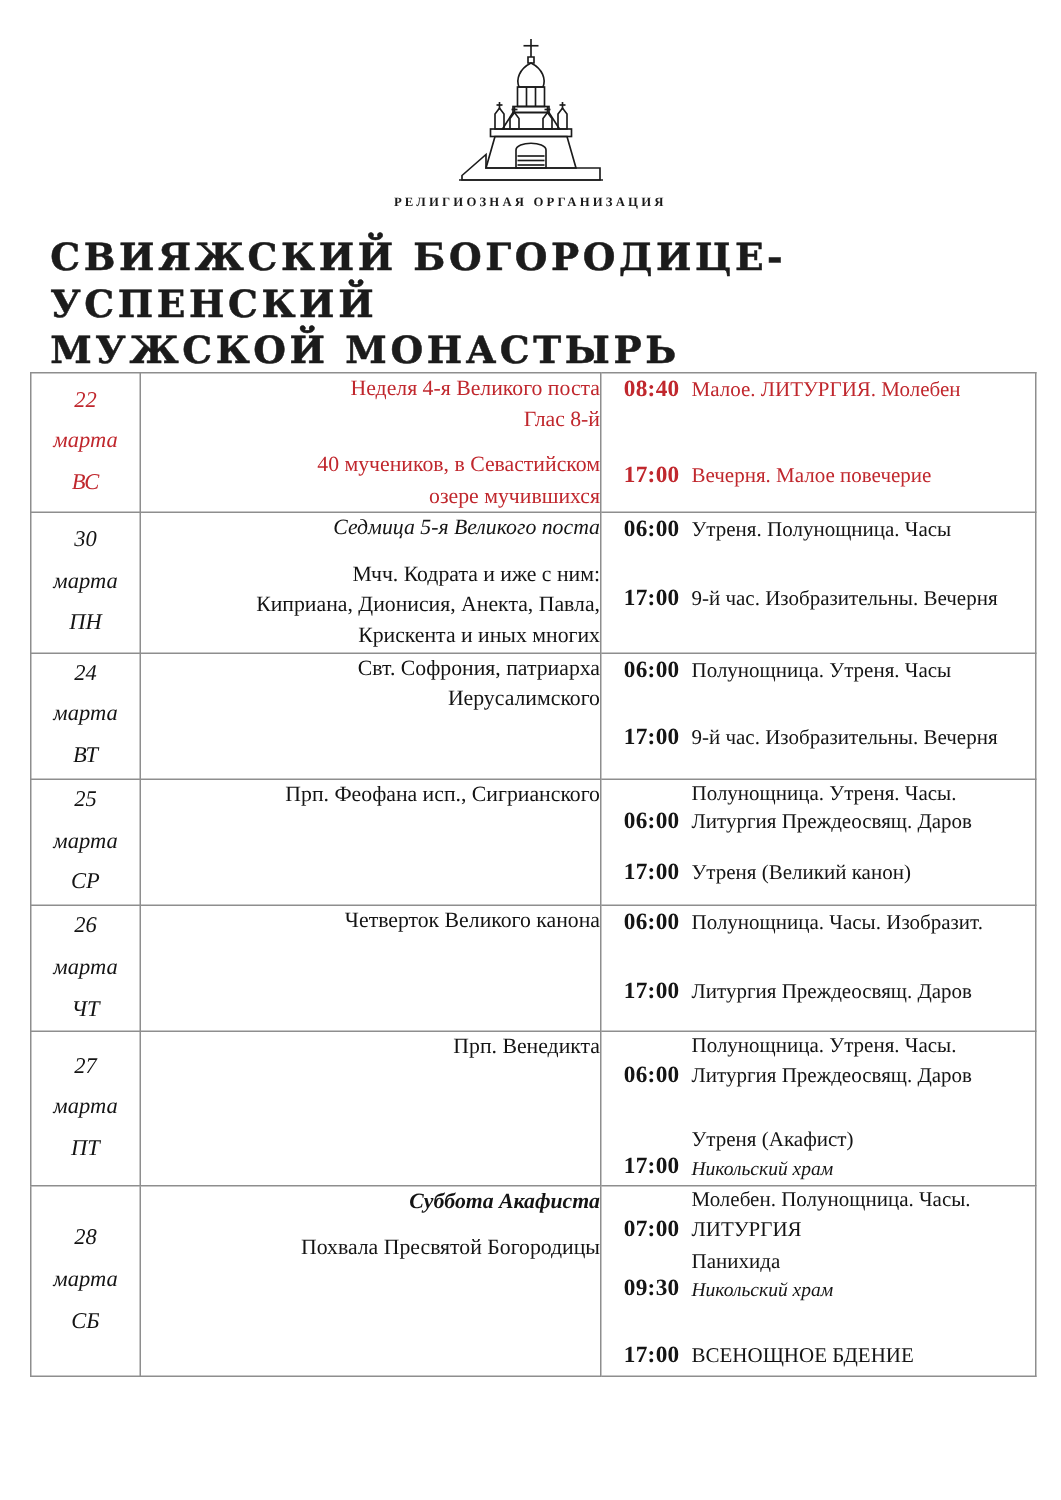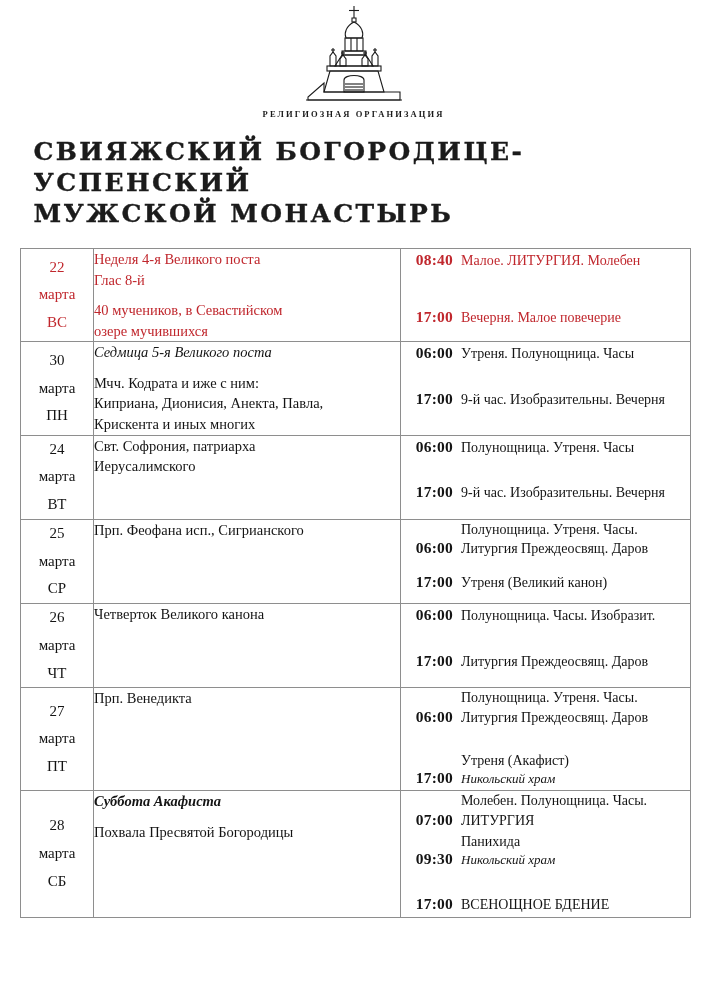--- a/index.html
+++ b/index.html
@@ -13,21 +13,21 @@
     height: 1000px;
     font-family: "Liberation Serif", "DejaVu Serif", serif;
     color: #111111;
     overflow: hidden;
     position: relative;
   }
 
   
   .header {
     width: 100%;
-    padding-top: 4px;
+    padding-top: 24px;
     display: flex;
     flex-direction: column;
     align-items: center;
   }
   .logo-wrap {
     width: 112px;
     height: 100px;
     display: flex;
     align-items: flex-end;
     justify-content: center;
@@ -99,31 +99,32 @@
   col.c-time  { width: 290px; }
 
   
   .date-cell {
     text-align: center;
     vertical-align: middle !important;
     font-size: 15px;
     line-height: 1.85;
     padding: 8px 2px;
     color: #141414;
+    font-style: italic;
   }
   .date-cell .d-num { display: block; }
   .date-cell .d-mon { display: block; }
   .date-cell .d-dow { display: block; }
 
   
   .desc-cell {
     padding: 9px 8px 8px 8px;
     font-size: 14.5px;
     line-height: 1.42;
-    text-align: left;
+    text-align: right;
     color: #141414;
   }
   .desc-line { display: block; }
   .desc-line.italic { font-style: italic; }
   .desc-line.bold-italic { font-style: italic; font-weight: 700; }
   .desc-block { margin-top: 10px; }
 
   
   .time-cell {
     padding: 9px 6px 8px 0;

